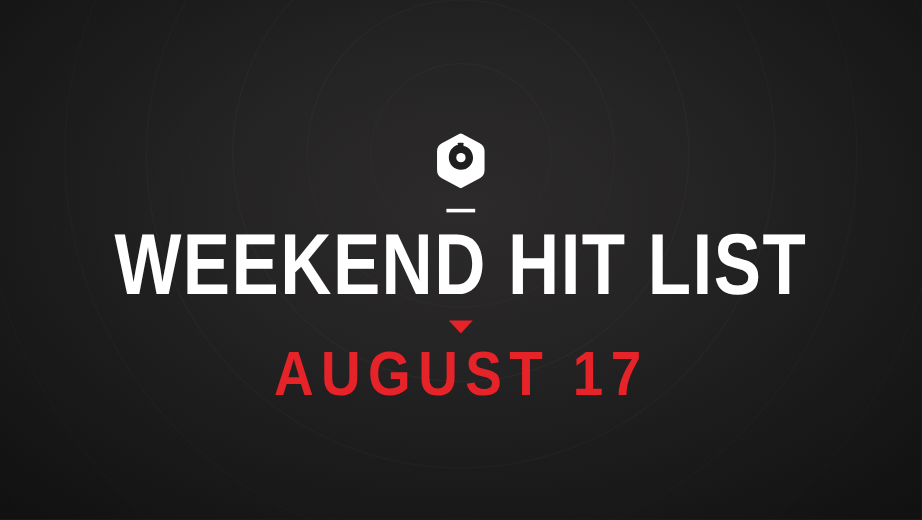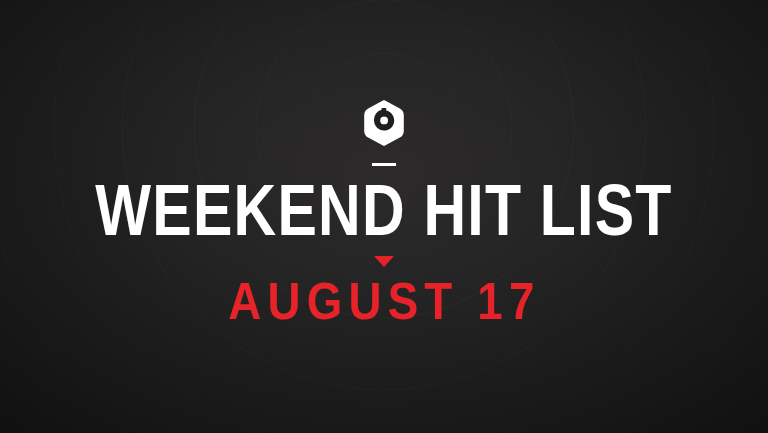--- a/index.html
+++ b/index.html
@@ -39,20 +39,21 @@
   
   .content {
     position: absolute;
     inset: 0;
     display: flex;
     flex-direction: column;
     align-items: center;
     justify-content: flex-start;
     padding-top: 100px;
     box-sizing: border-box;
+    margin-top: 11px;
   }
 
   .logo-wrap {
     width: 46px;
     height: 46px;
     display: block;
     position: relative;
   }
 
   .divider {

